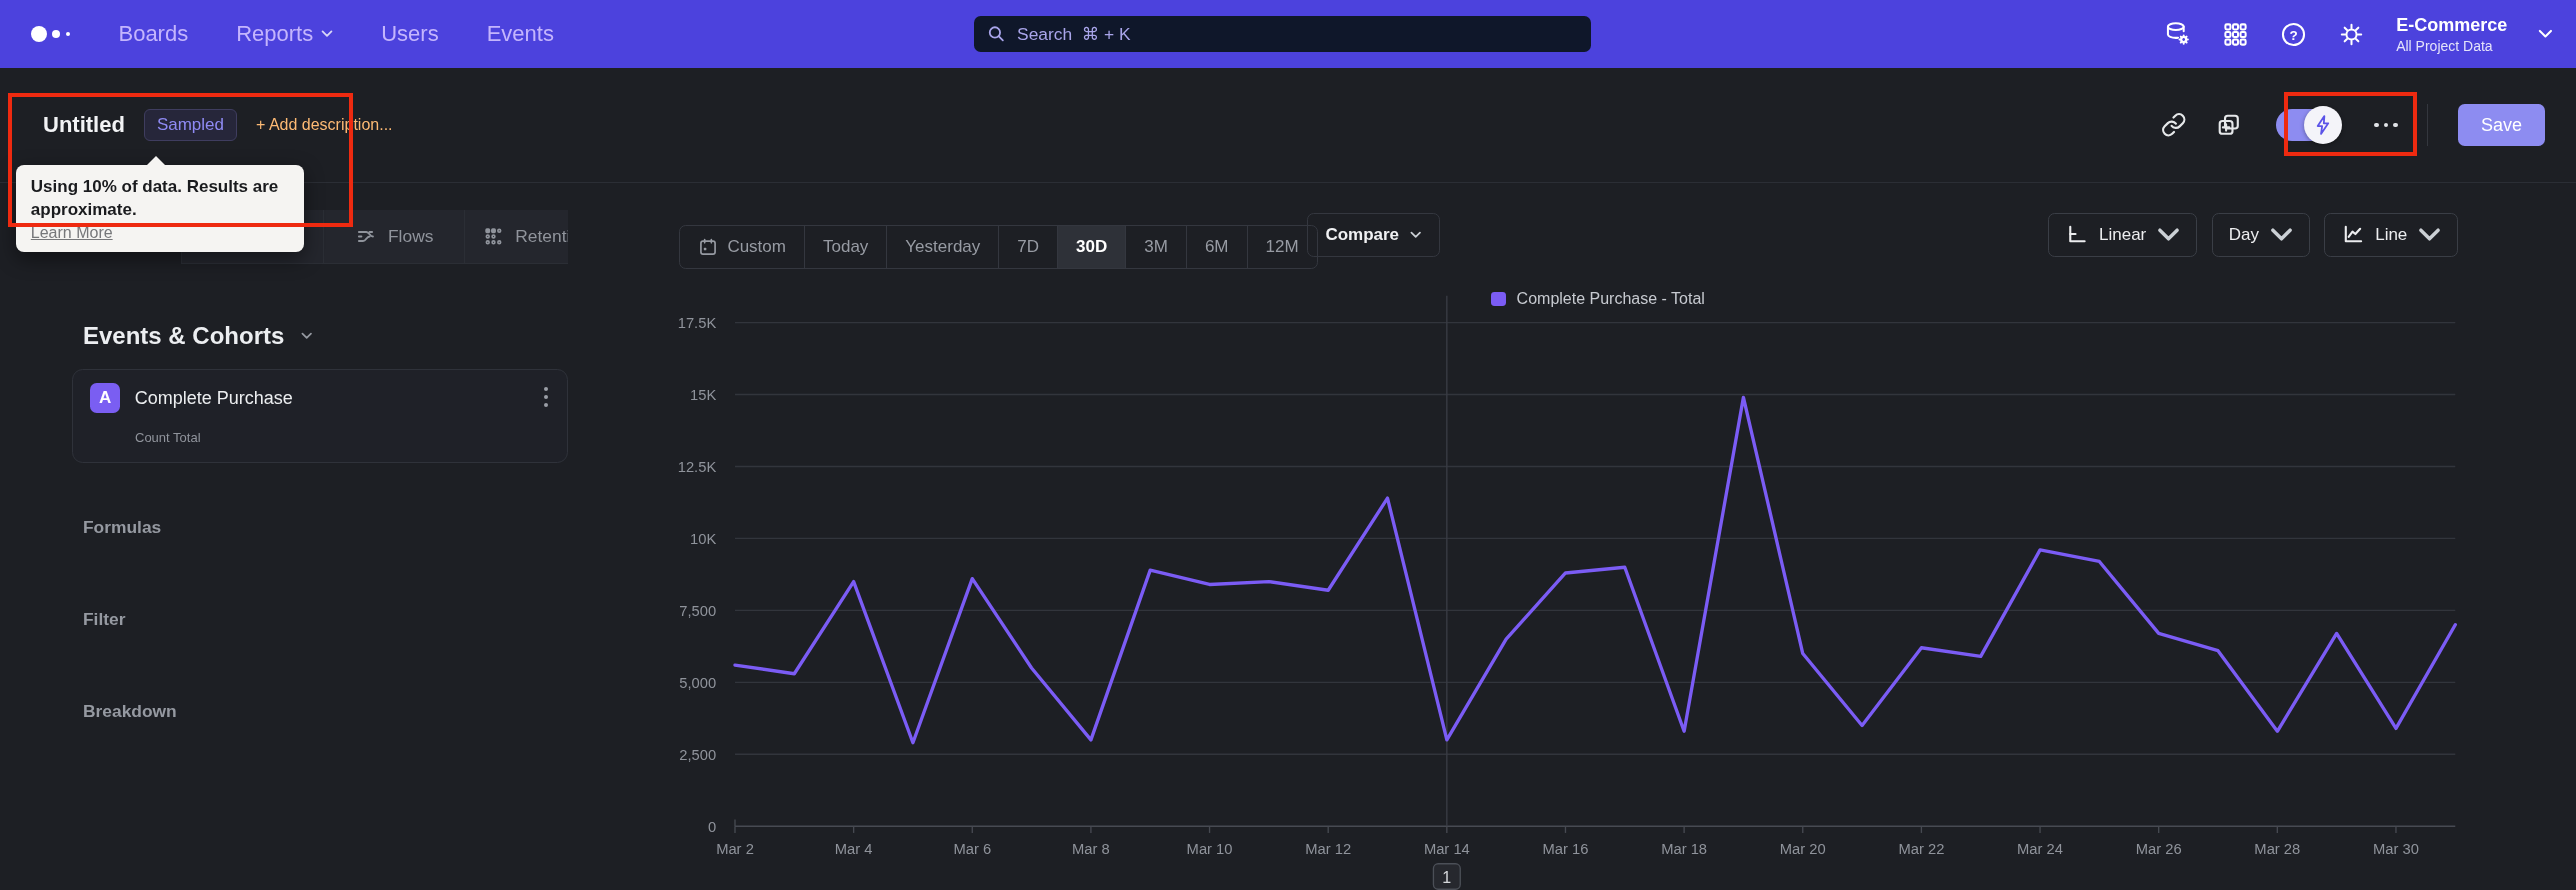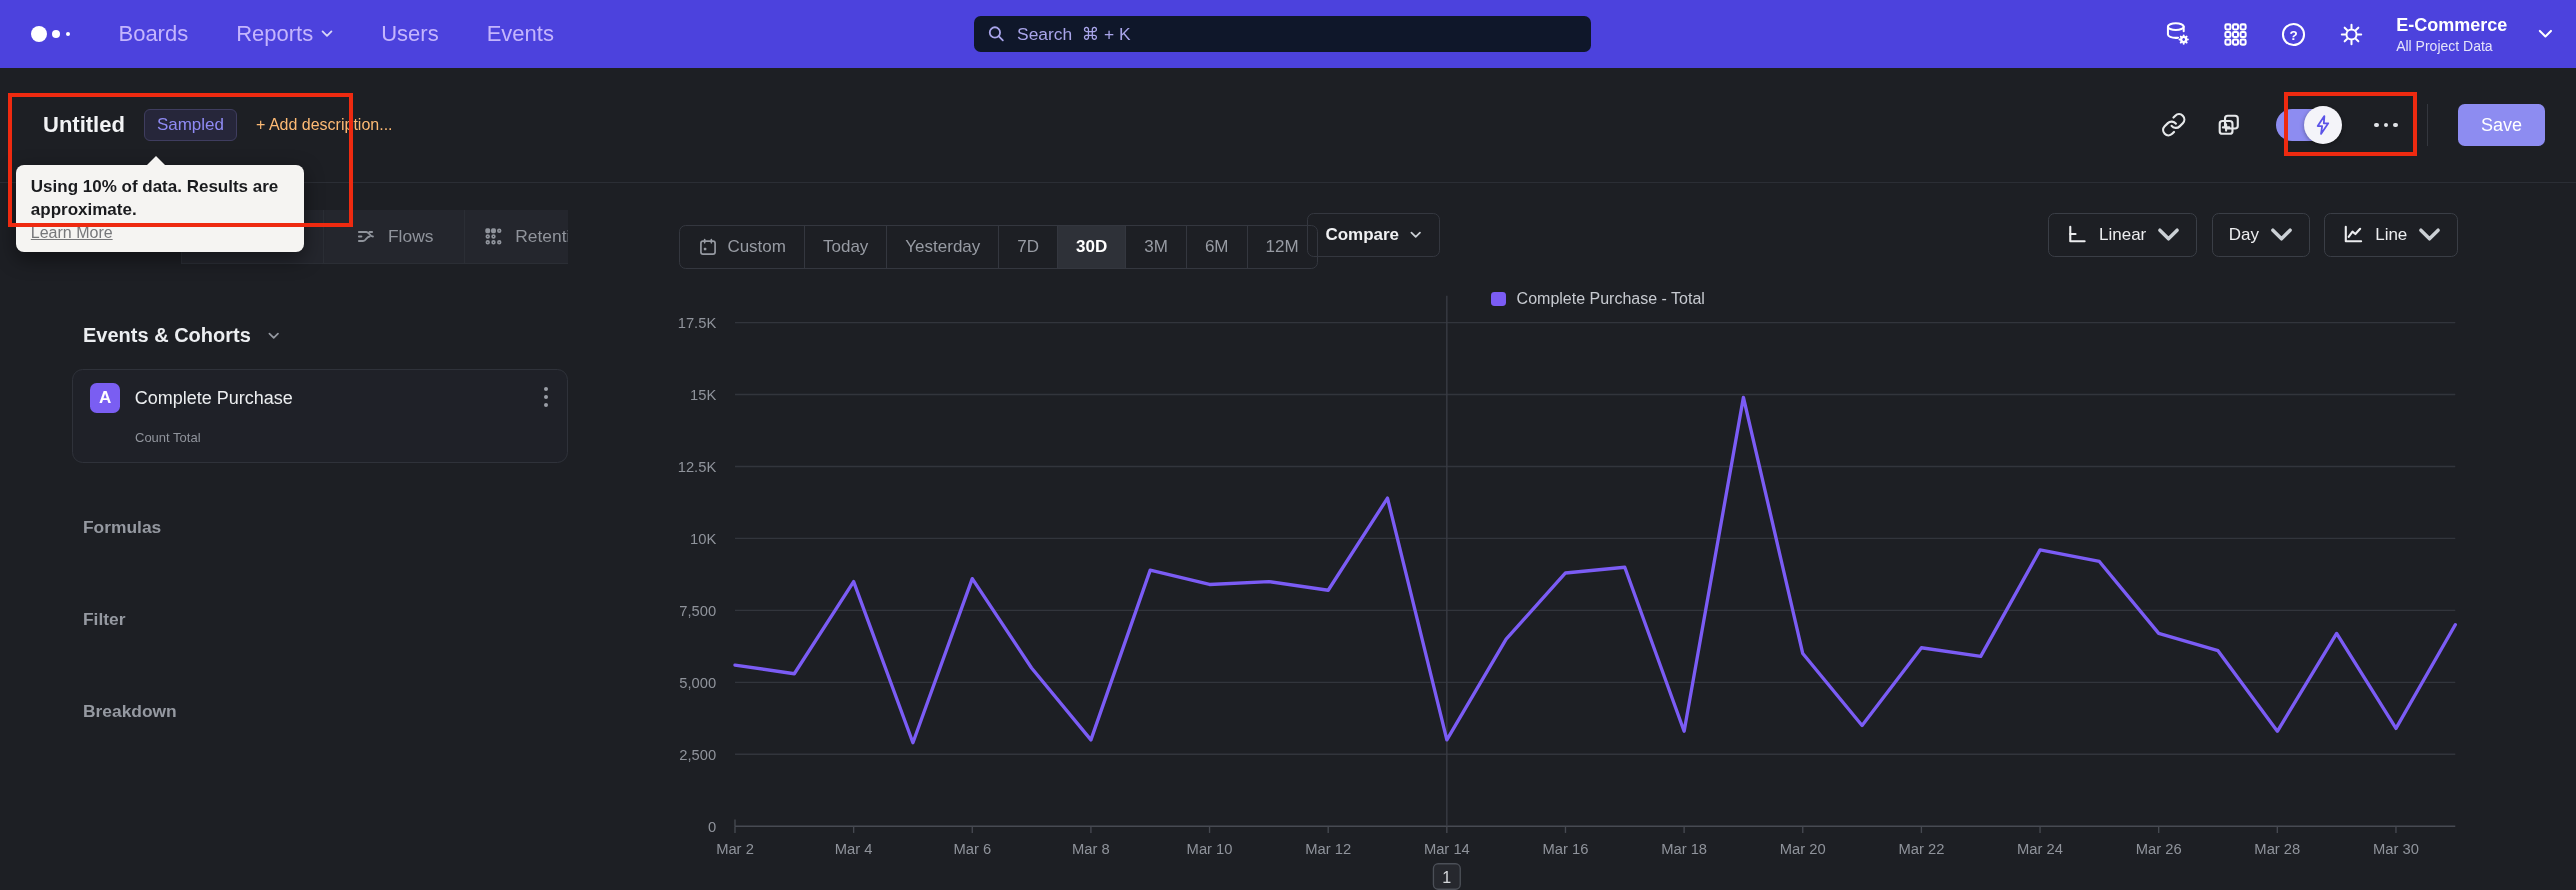--- a/index.html
+++ b/index.html
@@ -58,21 +58,21 @@
   
   #sidebar { position:absolute; top:183px; left:0; width:660px; height:707px; background:#1d1f24;
     border-right:1.3px solid #2b2e35;margin-left:40px; }
   .tabs { position:absolute; top:27px; left:0; width:566px; height:54px; display:flex; }
   .tab { flex:1; display:flex; align-items:center; justify-content:center; gap:10.7px; font-size:17.4px;
     color:#90949c; background:#24262d; border-bottom:1.3px solid #2b2e35; border-left:1.3px solid #2b2e35; cursor:pointer; }
   .tab:first-child { border-left:none; }
   .tab.active { background:transparent; border-bottom:1.3px solid transparent; color:#fff; font-weight:600; }
   .tab svg { width:23px; height:23px; }
   .side-row { position:absolute; left:43px; right:40px; display:flex; align-items:center; justify-content:space-between; }
-  .side-head { color:#eceef1; font-size:20px; font-weight:700; display:flex; align-items:center; gap:17px; cursor:pointer; }
+  .side-head { color:#eceef1; font-size:24px; font-weight:700; display:flex; align-items:center; gap:17px; cursor:pointer; }
   .plus { color:#c4c7cc; font-size:25.5px; font-weight:300; line-height:1; cursor:pointer; }
   .section-label { color:#9599a1; font-size:17.4px; font-weight:600; }
   .section-label + .plus, .plus.dim { color:#9599a1; }
   .event-card { position:absolute; left:32px; top:186px; width:496px; height:94px; background:#1f2128;
     border:1.3px solid #2f323a; border-radius:10.7px; cursor:pointer; }
   .ec-top { position:absolute; left:17.4px; top:13.4px; display:flex; align-items:center; gap:14.8px; }
   .ec-badge { width:29.5px; height:29.5px; border-radius:6.7px; background:#7a5ef2; color:#fff; font-size:17px;
     font-weight:700; display:flex; align-items:center; justify-content:center; }
   .ec-name { color:#eceef0; font-size:18px; font-weight:500; }
   .kebab { position:absolute; right:19px; top:17.4px; display:flex; flex-direction:column; gap:4px; cursor:pointer; }

